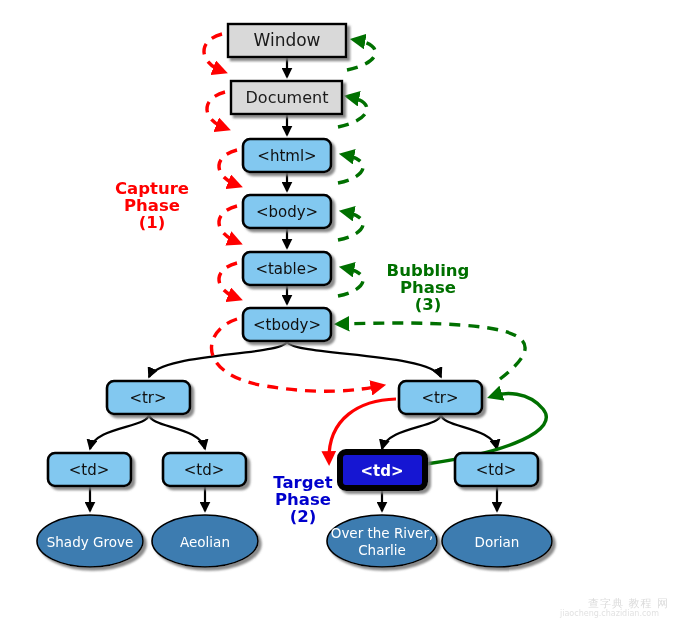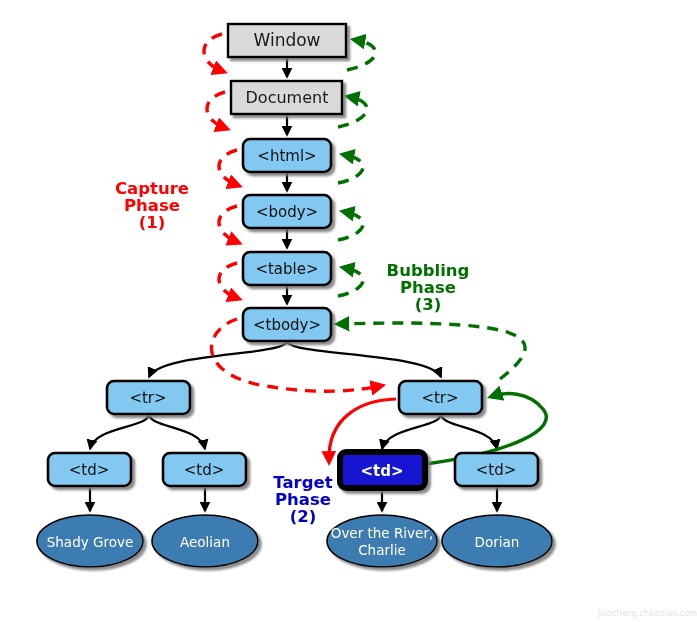--- a/index.html
+++ b/index.html
@@ -8,21 +8,21 @@
   #stage{position:absolute;left:0;top:0;width:697px;height:575px;}
   svg.layer{position:absolute;left:0;top:0;width:697px;height:622px;}
   .cap{position:absolute;left:28px;top:578px;width:668px;
        font-family:"DejaVu Sans Mono", monospace;font-size:13.5px;
        color:#000;line-height:19px;letter-spacing:0px;white-space:pre;}
   .wm{position:absolute;left:560px;top:596px;width:137px;height:26px;
       font-family:"DejaVu Sans", sans-serif;font-size:11px;color:#dcdcdc;
       text-align:center;letter-spacing:1px;}
   .wm2{position:absolute;left:560px;top:609px;width:137px;
       font-family:"DejaVu Sans", sans-serif;font-size:8px;color:#e2e2e2;
-      text-align:right;}
+      text-align:left;}
 </style>
 </head>
 <body>
 
 <div id="stage">
 
   <svg class="layer" viewBox="0 0 697 622">
     <defs>
       <filter id="shadow" x="-40%" y="-40%" width="200%" height="200%">
         <feDropShadow dx="3" dy="3" stdDeviation="1.2" flood-color="#777" flood-opacity="0.85"></feDropShadow>
@@ -166,15 +166,16 @@
       </g>
       <g fill="#0000cc" font-size="16.5">
         <text x="303" y="488">Target</text>
         <text x="303" y="505">Phase</text>
         <text x="303" y="522">(2)</text>
       </g>
     </g>
   </svg>
 
 
+  <div class="wm">查字典 教程 网</div>
   <div class="wm2">jiaocheng.chazidian.com</div>
 
 </div>
 
 </body></html>

